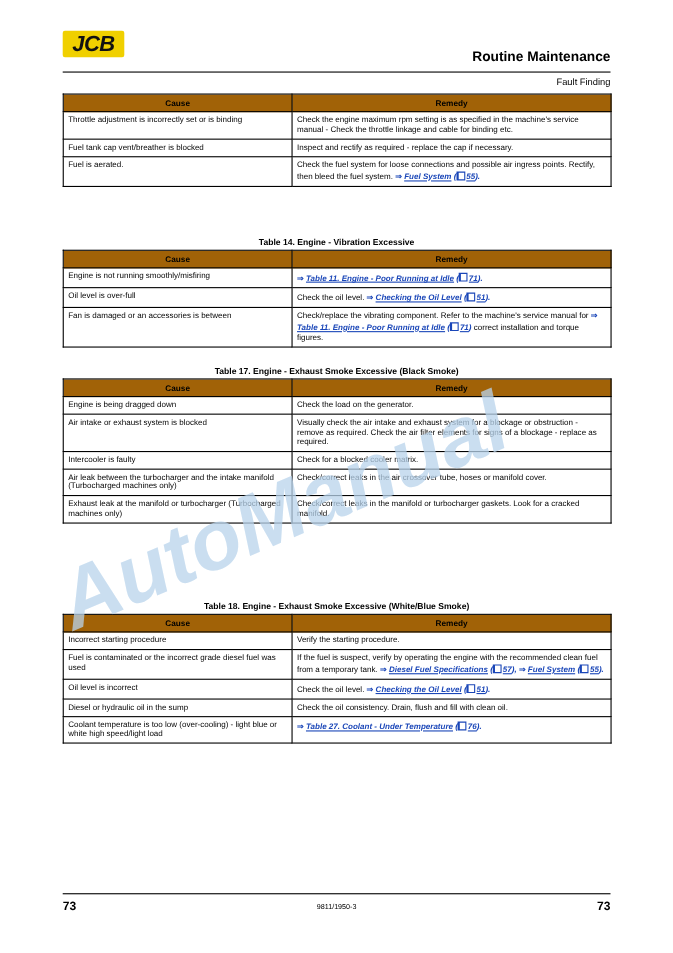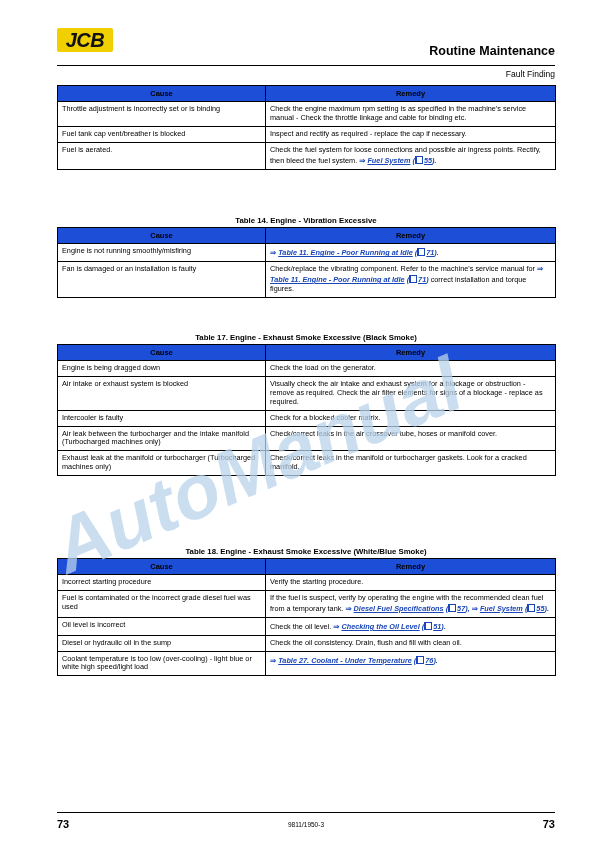--- a/index.html
+++ b/index.html
@@ -93,21 +93,21 @@
   table.ft th, table.ft td {
     border: 1px solid #000;
     padding: 3px 4px 3px 4px;
     vertical-align: top;
     line-height: 1.22;
   }
   table.ft th {
     text-align: center;
     font-weight: bold;
     font-size: 7.5px;
-    background: #1d4ed8;
+    background: #a16207;
   }
   col.c1 { width: 208px; }
   col.c2 { width: 290px; }
 
   .lnk {
     color: #1a46b8;
     font-weight: bold;
     font-style: italic;
     text-decoration: underline;
   }
@@ -255,21 +255,25 @@
               <th>Cause</th>
               <th>Remedy</th>
             </tr>
           </thead>
           <tbody>
             <tr>
               <td>Engine is not running smoothly/misfiring</td>
               <td><span class="arrow">⇒ </span><span class="lnk">Table 11. Engine - Poor Running at Idle</span><span class="lnk" style="text-decoration: none;"> (</span><span class="bk"><span class="bkicon"></span><span>71</span></span><span class="lnk" style="text-decoration: none;">).</span></td>
             </tr>
             <tr>
-              <td>Fan is damaged or an installation is faulty</td>
+              <td>Oil level is over-full</td>
+              <td><span>Check the oil level. </span><span class="arrow">⇒ </span><span class="lnk">Checking the Oil Level</span><span class="lnk" style="text-decoration: none;"> (</span><span class="bk"><span class="bkicon"></span><span>51</span></span><span class="lnk" style="text-decoration: none;">).</span></td>
+            </tr>
+            <tr>
+              <td>Fan is damaged or an accessories is between</td>
               <td><span>Check/replace the vibrating component. Refer to the machine's service manual for </span><span class="arrow">⇒ </span><span class="lnk">Table 11. Engine - Poor Running at Idle</span><span class="lnk" style="text-decoration: none;"> (</span><span class="bk"><span class="bkicon"></span><span>71</span></span><span class="lnk" style="text-decoration: none;">)</span><span> correct installation and torque figures.</span></td>
             </tr>
           </tbody>
         </table>
       </div>
       <div class="tbl-wrap" style="top: 333px;">
         <div class="tbl-caption">Table 17. Engine - Exhaust Smoke Excessive (Black Smoke)</div>
         <table class="ft">
           <colgroup>
             <col class="c1">

